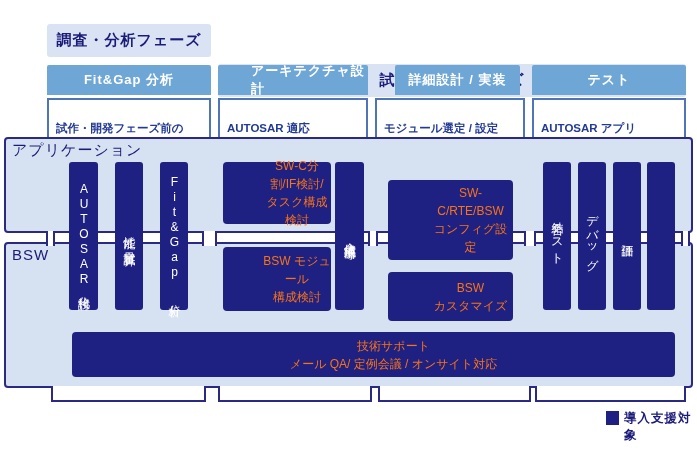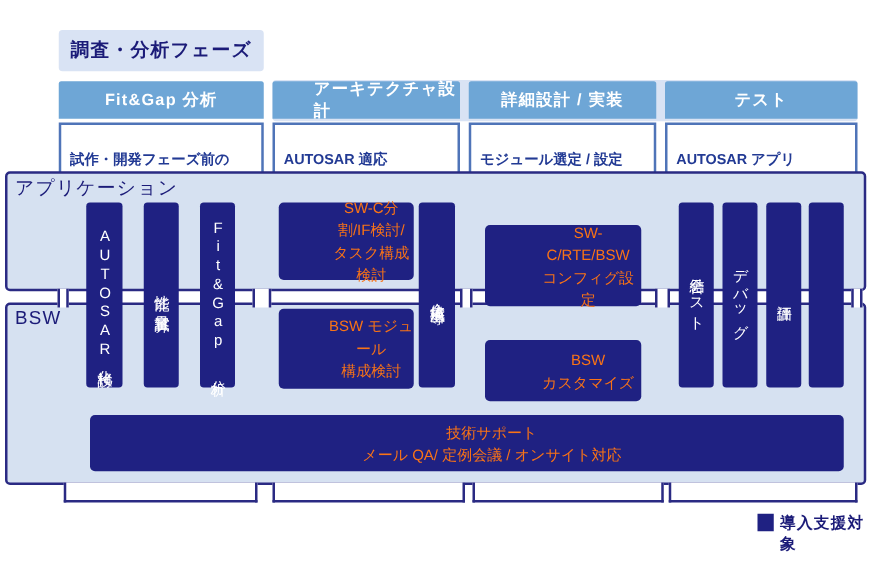--- a/index.html
+++ b/index.html
@@ -52,21 +52,21 @@
   <div class="abs phase" style="left:218px;top:24px;width:468px;height:33px;margin-top:40px;">試作・開発フェーズ</div>
 
   <div class="abs col-header" style="left:47px;top:65px;width:164px;height:30px;">Fit&amp;Gap 分析</div>
   <div class="abs col-desc" style="left:47px;top:98px;width:164px;height:39px;">試作・開発フェーズ前の
 実現性判断</div>
 
   <div class="abs col-header" style="left:218px;top:65px;width:150px;height:30px;padding-left:33px;">アーキテクチャ設計</div>
   <div class="abs col-desc" style="left:218px;top:98px;width:150px;height:39px;">AUTOSAR 適応
 アーキテクチャの決定</div>
 
-  <div class="abs col-header" style="left:375px;top:65px;width:150px;height:30px;">詳細設計 / 実装</div>
+  <div class="abs col-header" style="left:395px;top:65px;width:125px;height:30px;">詳細設計 / 実装</div>
   <div class="abs col-desc" style="left:375px;top:98px;width:150px;height:39px;">モジュール選定 / 設定
 OEM 依存部対応</div>
 
   <div class="abs col-header" style="left:532px;top:65px;width:154px;height:30px;">テスト</div>
   <div class="abs col-desc" style="left:532px;top:98px;width:154px;height:39px;">AUTOSAR アプリ
 機能及び性能確認</div>
 
   <div class="abs band" style="left:4px;top:137px;width:689px;height:96px;"></div>
   <div class="abs band" style="left:4px;top:242px;width:689px;height:146px;"></div>
   <div class="abs band-label" style="left:12px;top:141px;">アプリケーション</div>
@@ -89,21 +89,21 @@
   <div class="abs vbox" style="left:335px;top:162px;width:29px;height:148px;">全体構成導出</div>
   <div class="abs vbox" style="left:543px;top:162px;width:28px;height:148px;">結合テスト</div>
   <div class="abs vbox" style="left:578px;top:162px;width:28px;height:148px;">デバッグ</div>
   <div class="abs vbox" style="left:613px;top:162px;width:28px;height:148px;">評価</div>
   <div class="abs vbox" style="left:647px;top:162px;width:28px;height:148px;"></div>
 
   <div class="abs cbox" style="left:223px;top:162px;width:108px;height:62px;">SW-C分割/IF検討/
 タスク構成検討</div>
   <div class="abs cbox" style="left:223px;top:247px;width:108px;height:64px;">BSW モジュール
 構成検討</div>
-  <div class="abs cbox" style="left:388px;top:180px;width:125px;height:65px;">SW-C/RTE/BSW
+  <div class="abs cbox" style="left:388px;top:180px;width:125px;height:80px;">SW-C/RTE/BSW
 コンフィグ設定</div>
   <div class="abs cbox" style="left:388px;top:272px;width:125px;height:49px;">BSW
 カスタマイズ</div>
   <div class="abs cbox" style="left:72px;top:332px;width:603px;height:45px;">技術サポート
 メール QA/ 定例会議 / オンサイト対応</div>
 
   <div class="abs legend-swatch" style="left:606px;top:411px;width:13px;height:14px;"></div>
   <div class="abs legend-label" style="left:624px;top:410px;">導入支援対象</div>
 
 </div>

